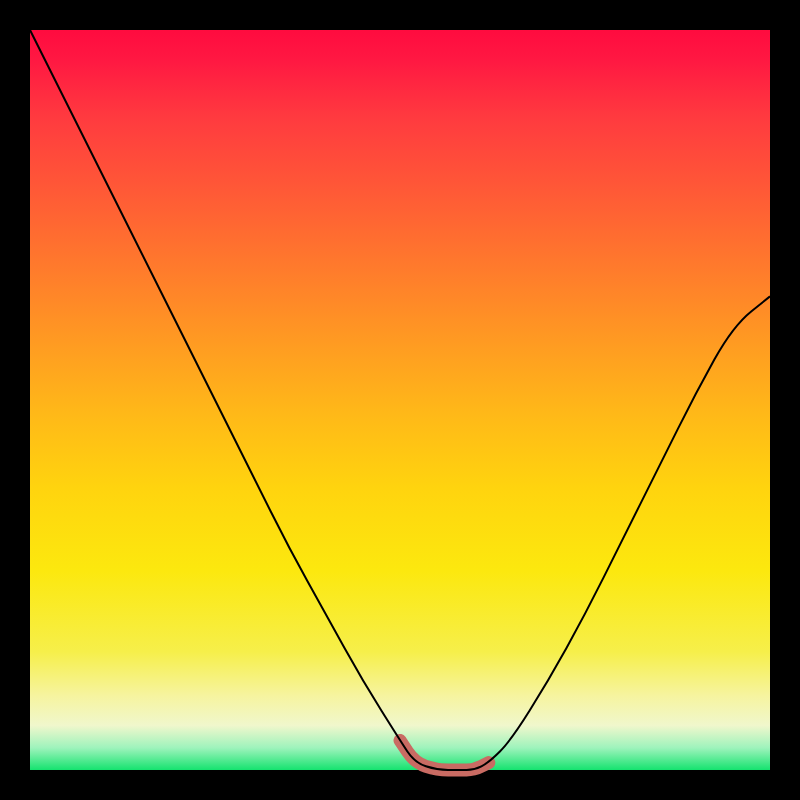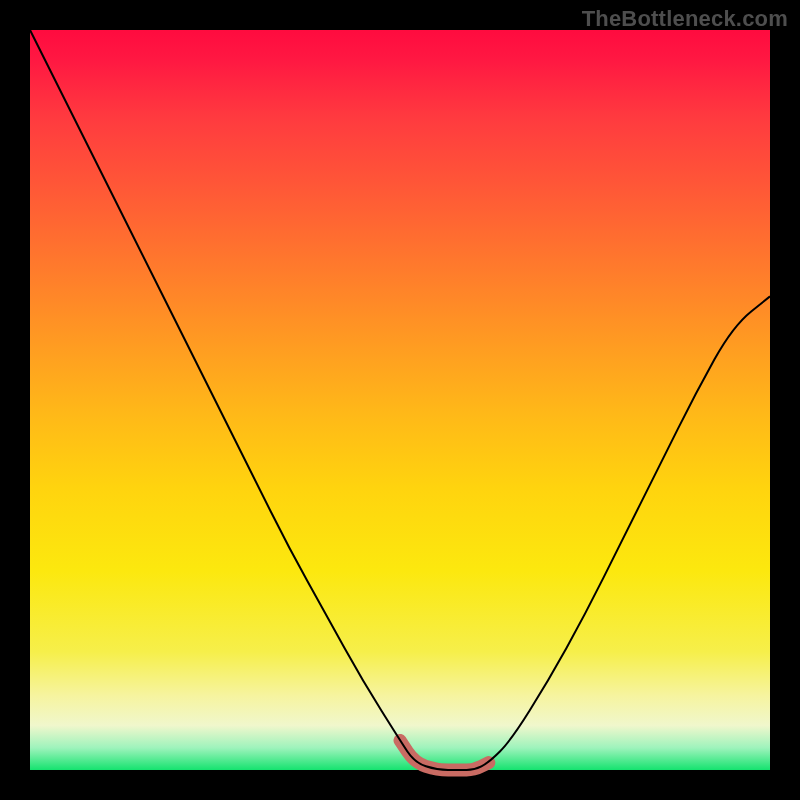--- a/index.html
+++ b/index.html
@@ -72,14 +72,13 @@
 <body>
 
 <div class="chart-container">
   <div class="plot-area"></div>
 
   <svg class="curve" viewBox="0 0 740 740">
     <path class="highlight" d="M 370 710.4 Q 370 710.4 377.4 721.5 Q 384.8 732.6 395.90000000000003 736.3 Q 407.00000000000006 740 418.1 740 Q 429.2 740 436.6 740 Q 444 740 451.4 736.3 L 458.8 732.6" id="highlight-path"></path>
     <path class="line" d="M 0 0 Q 0 0 18.5 37 Q 37 74 55.5 111 Q 74 148 92.5 185 Q 111 222 129.5 259 Q 148 296 166.5 333 Q 185 370 203.5 407 Q 222 444 240.5 481 Q 259 518 277.5 551.3 Q 296 584.6 314.5 617.9000000000001 Q 333 651.2 351.5 680.8 Q 370 710.4 377.4 721.5 Q 384.8 732.6 395.90000000000003 736.3 Q 407.00000000000006 740 418.1 740 Q 429.2 740 436.6 740 Q 444 740 451.4 736.3 Q 458.8 732.6 469.9 721.5 Q 481 710.4 499.5 680.8 Q 518 651.2 536.5 617.9000000000001 Q 555 584.6 573.5 547.6 Q 592 510.6 610.5 473.6 Q 629 436.6 647.5 399.6 Q 666 362.59999999999997 684.5 329.29999999999995 Q 703 296 721.5 281.2 L 740 266.4" id="curve-path"></path>
   </svg>
 
-  <div class="watermark">TheBottleneck.com</div>
 </div>
 
 </body></html>

